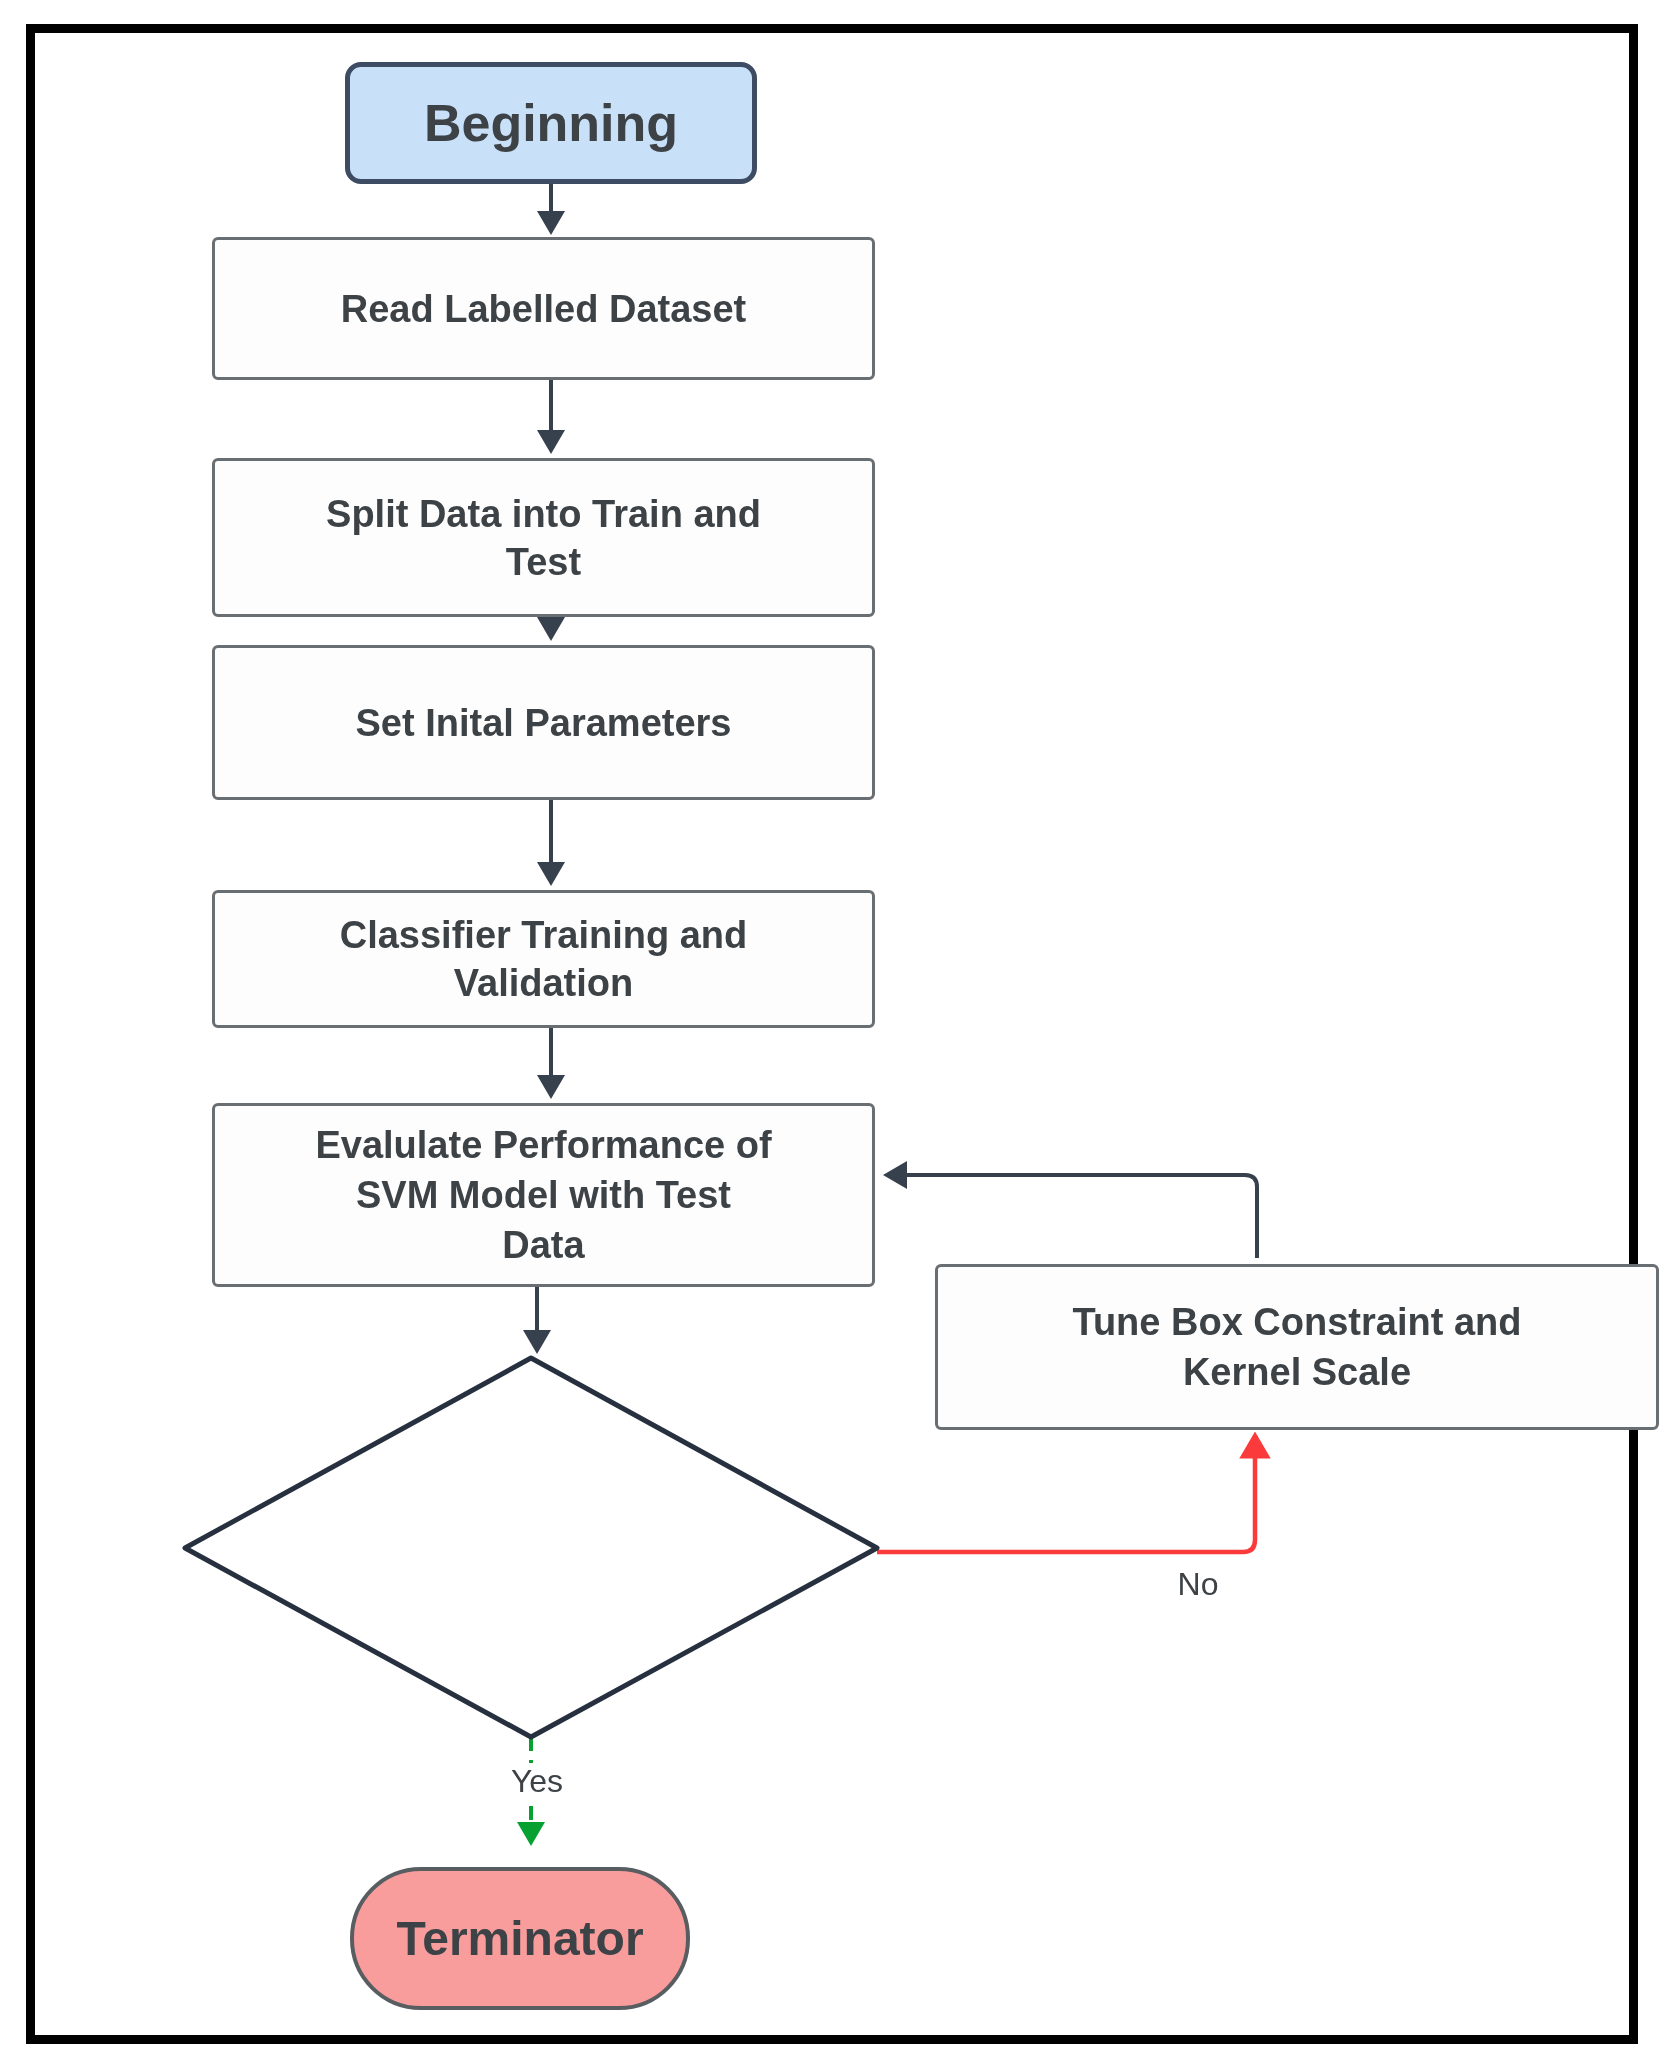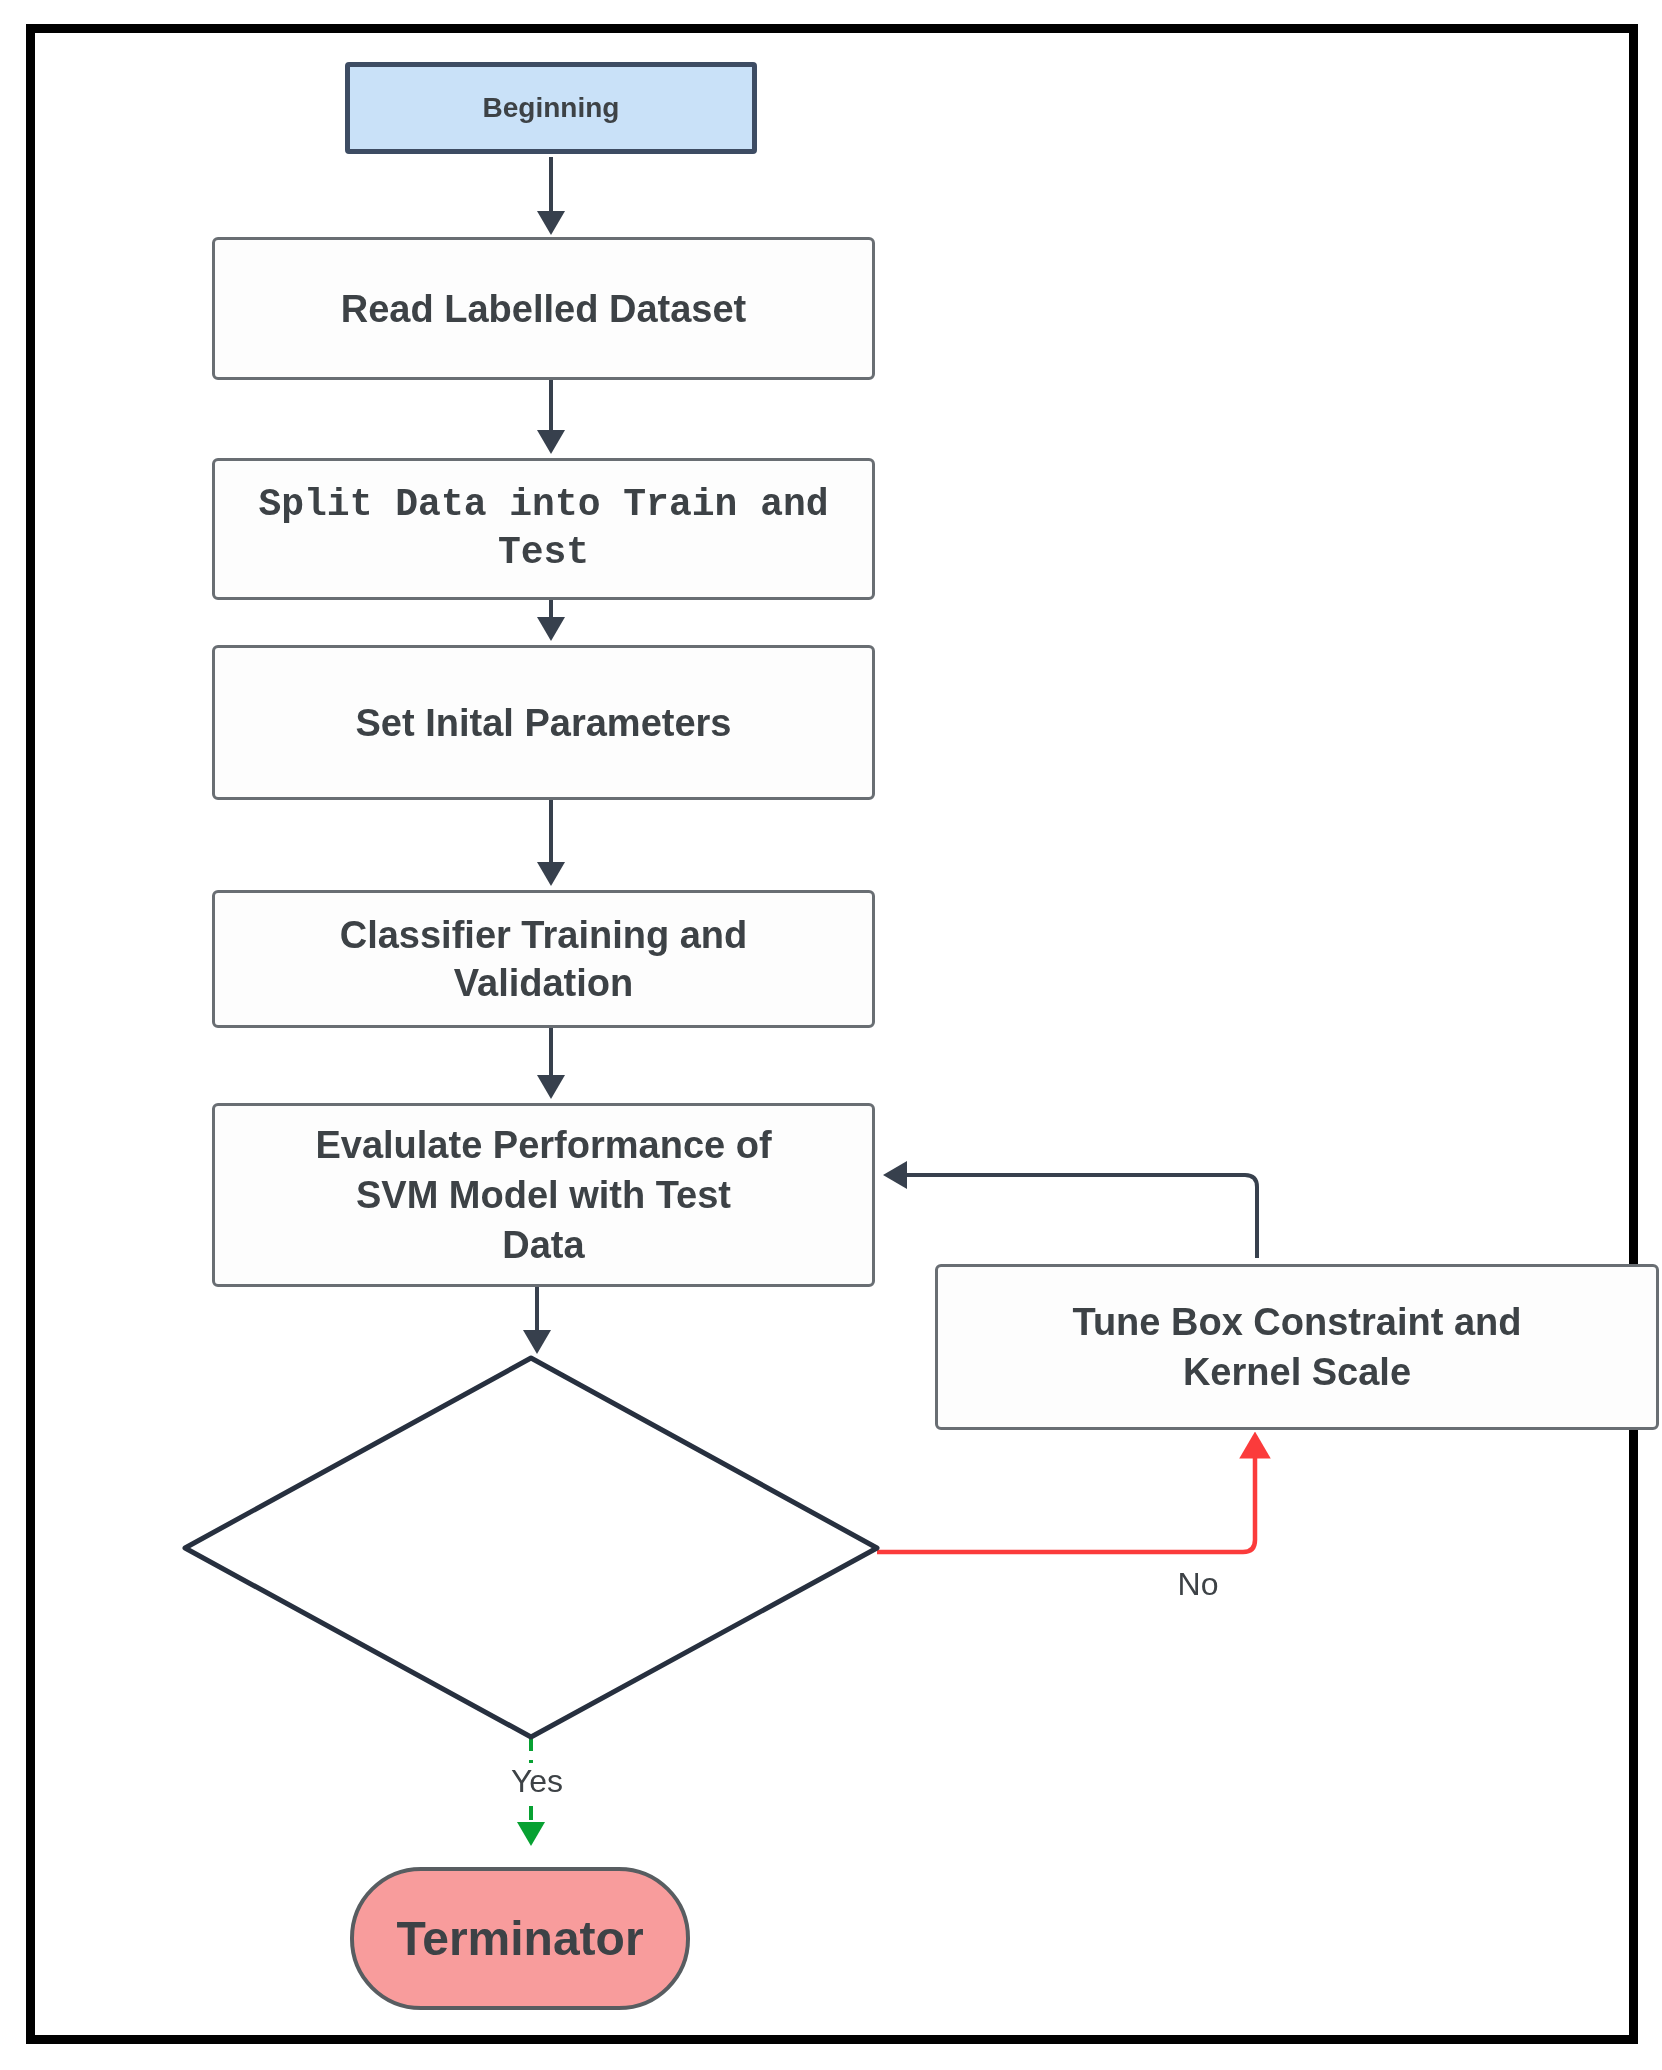--- a/index.html
+++ b/index.html
@@ -43,27 +43,27 @@
     position:absolute;box-sizing:border-box;
     display:flex;align-items:center;justify-content:center;
     text-align:center;white-space:pre-line;
     font-weight:bold;color:var(--node-text);
     background:var(--node-fill);
     border:3px solid var(--node-border);
     border-radius:6px;
     font-size:38px;line-height:48px;
   }
   .node-beginning{
-    left:345px;top:62px;width:412px;height:92px;
+    left:345px;top:62px;width:412px;height:122px;
     background:var(--begin-fill);
     border:5px solid var(--begin-border);
-    border-radius:4px;font-size:28px;
+    border-radius:16px;font-size:52px;
   }
   .node-read{left:212px;top:237px;width:663px;height:143px;}
-  .node-split{left:212px;top:458px;width:663px;height:142px;font-family:Liberation Mono, monospace;}
+  .node-split{left:212px;top:458px;width:663px;height:159px;}
   .node-params{left:212px;top:645px;width:663px;height:155px;}
   .node-training{left:212px;top:890px;width:663px;height:138px;}
   .node-evaluate{left:212px;top:1103px;width:663px;height:184px;line-height:50px;}
   .node-tune{left:935px;top:1258px;width:724px;height:166px;line-height:50px;margin-top:6px;}
   .node-terminator{
     left:350px;top:1867px;width:340px;height:143px;
     background:var(--end-fill);
     border:4px solid var(--end-border);
     border-radius:71px;font-size:48px;
   }

